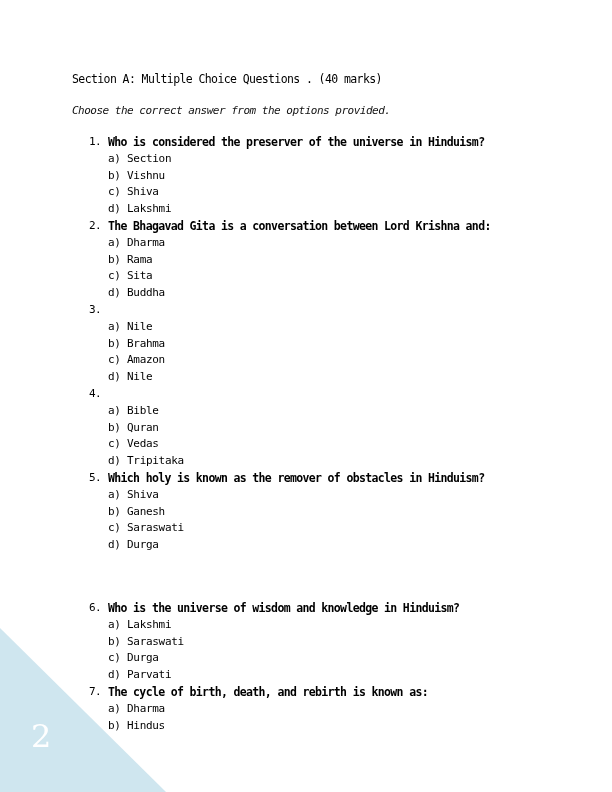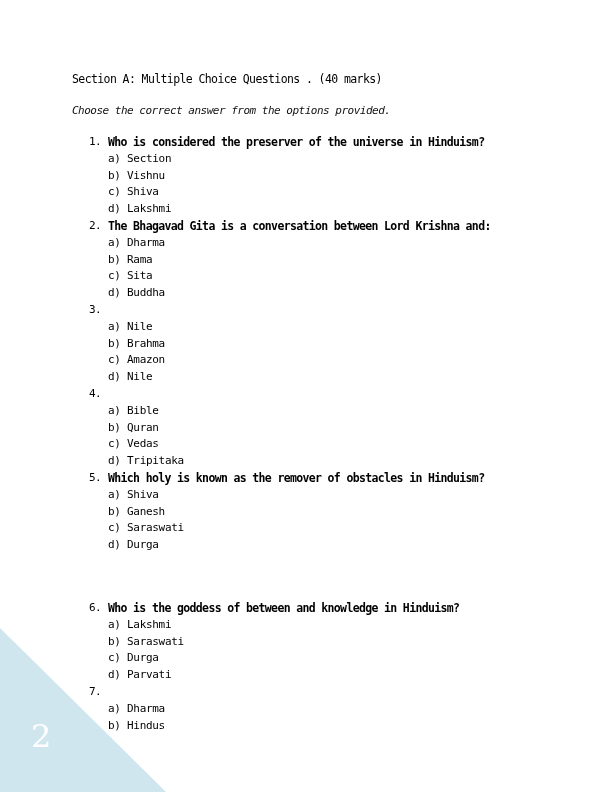--- a/index.html
+++ b/index.html
@@ -220,21 +220,21 @@
     <li class="option">
         <span class="opt-letter">d)</span>
         <span>Durga</span>
       </li>
   </ul>
 </div>
 
 <div class="question-block" style="top:600px;">
   <div class="question">
     <span class="q-num">6.</span>
-    <span class="q-text">Who is the goddess of between and knowledge in Hinduism?</span>
+    <span class="q-text">Who is the universe of wisdom and knowledge in Hinduism?</span>
   </div>
   <ul class="options">
     <li class="option">
         <span class="opt-letter">a)</span>
         <span>Lakshmi</span>
       </li>
     <li class="option">
         <span class="opt-letter">b)</span>
         <span>Saraswati</span>
       </li>
@@ -245,20 +245,21 @@
     <li class="option">
         <span class="opt-letter">d)</span>
         <span>Parvati</span>
       </li>
   </ul>
 </div>
 
 <div class="question-block" style="top:684px;">
   <div class="question">
     <span class="q-num">7.</span>
+    <span class="q-text">The cycle of birth, death, and rebirth is known as:</span>
   </div>
   <ul class="options">
     <li class="option">
         <span class="opt-letter">a)</span>
         <span>Dharma</span>
       </li>
     <li class="option">
         <span class="opt-letter">b)</span>
         <span>Hindus</span>
       </li>

